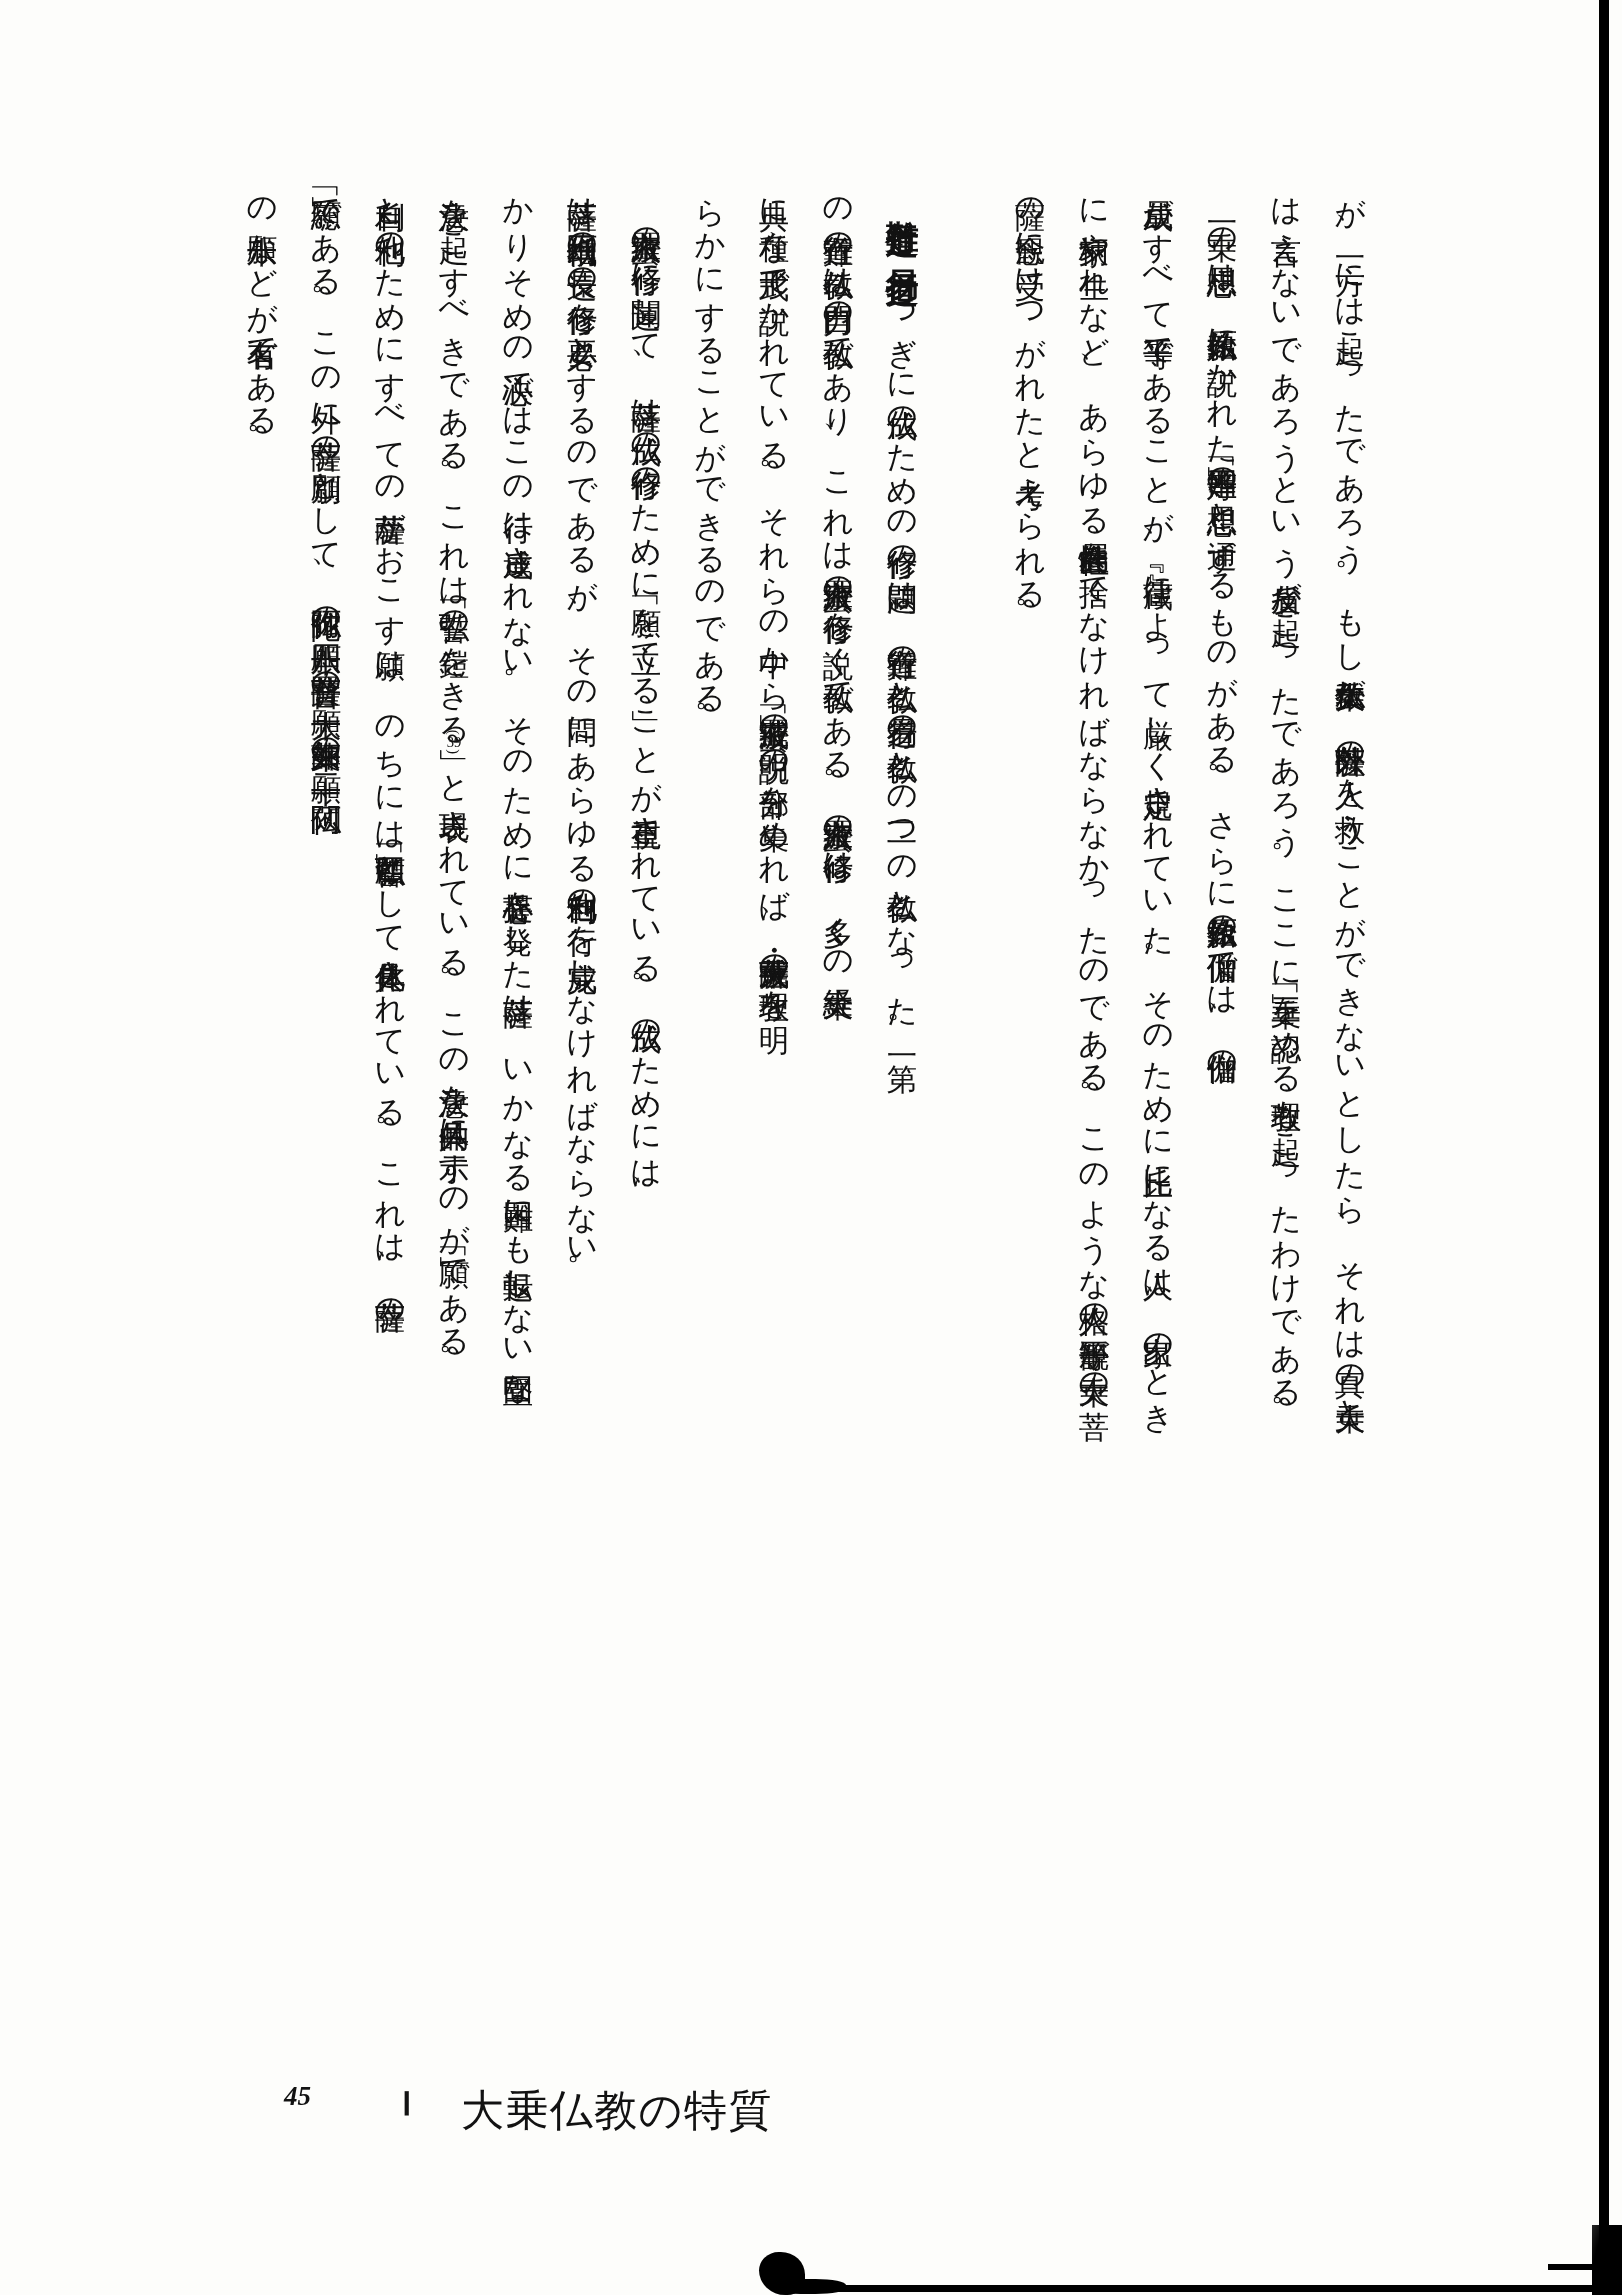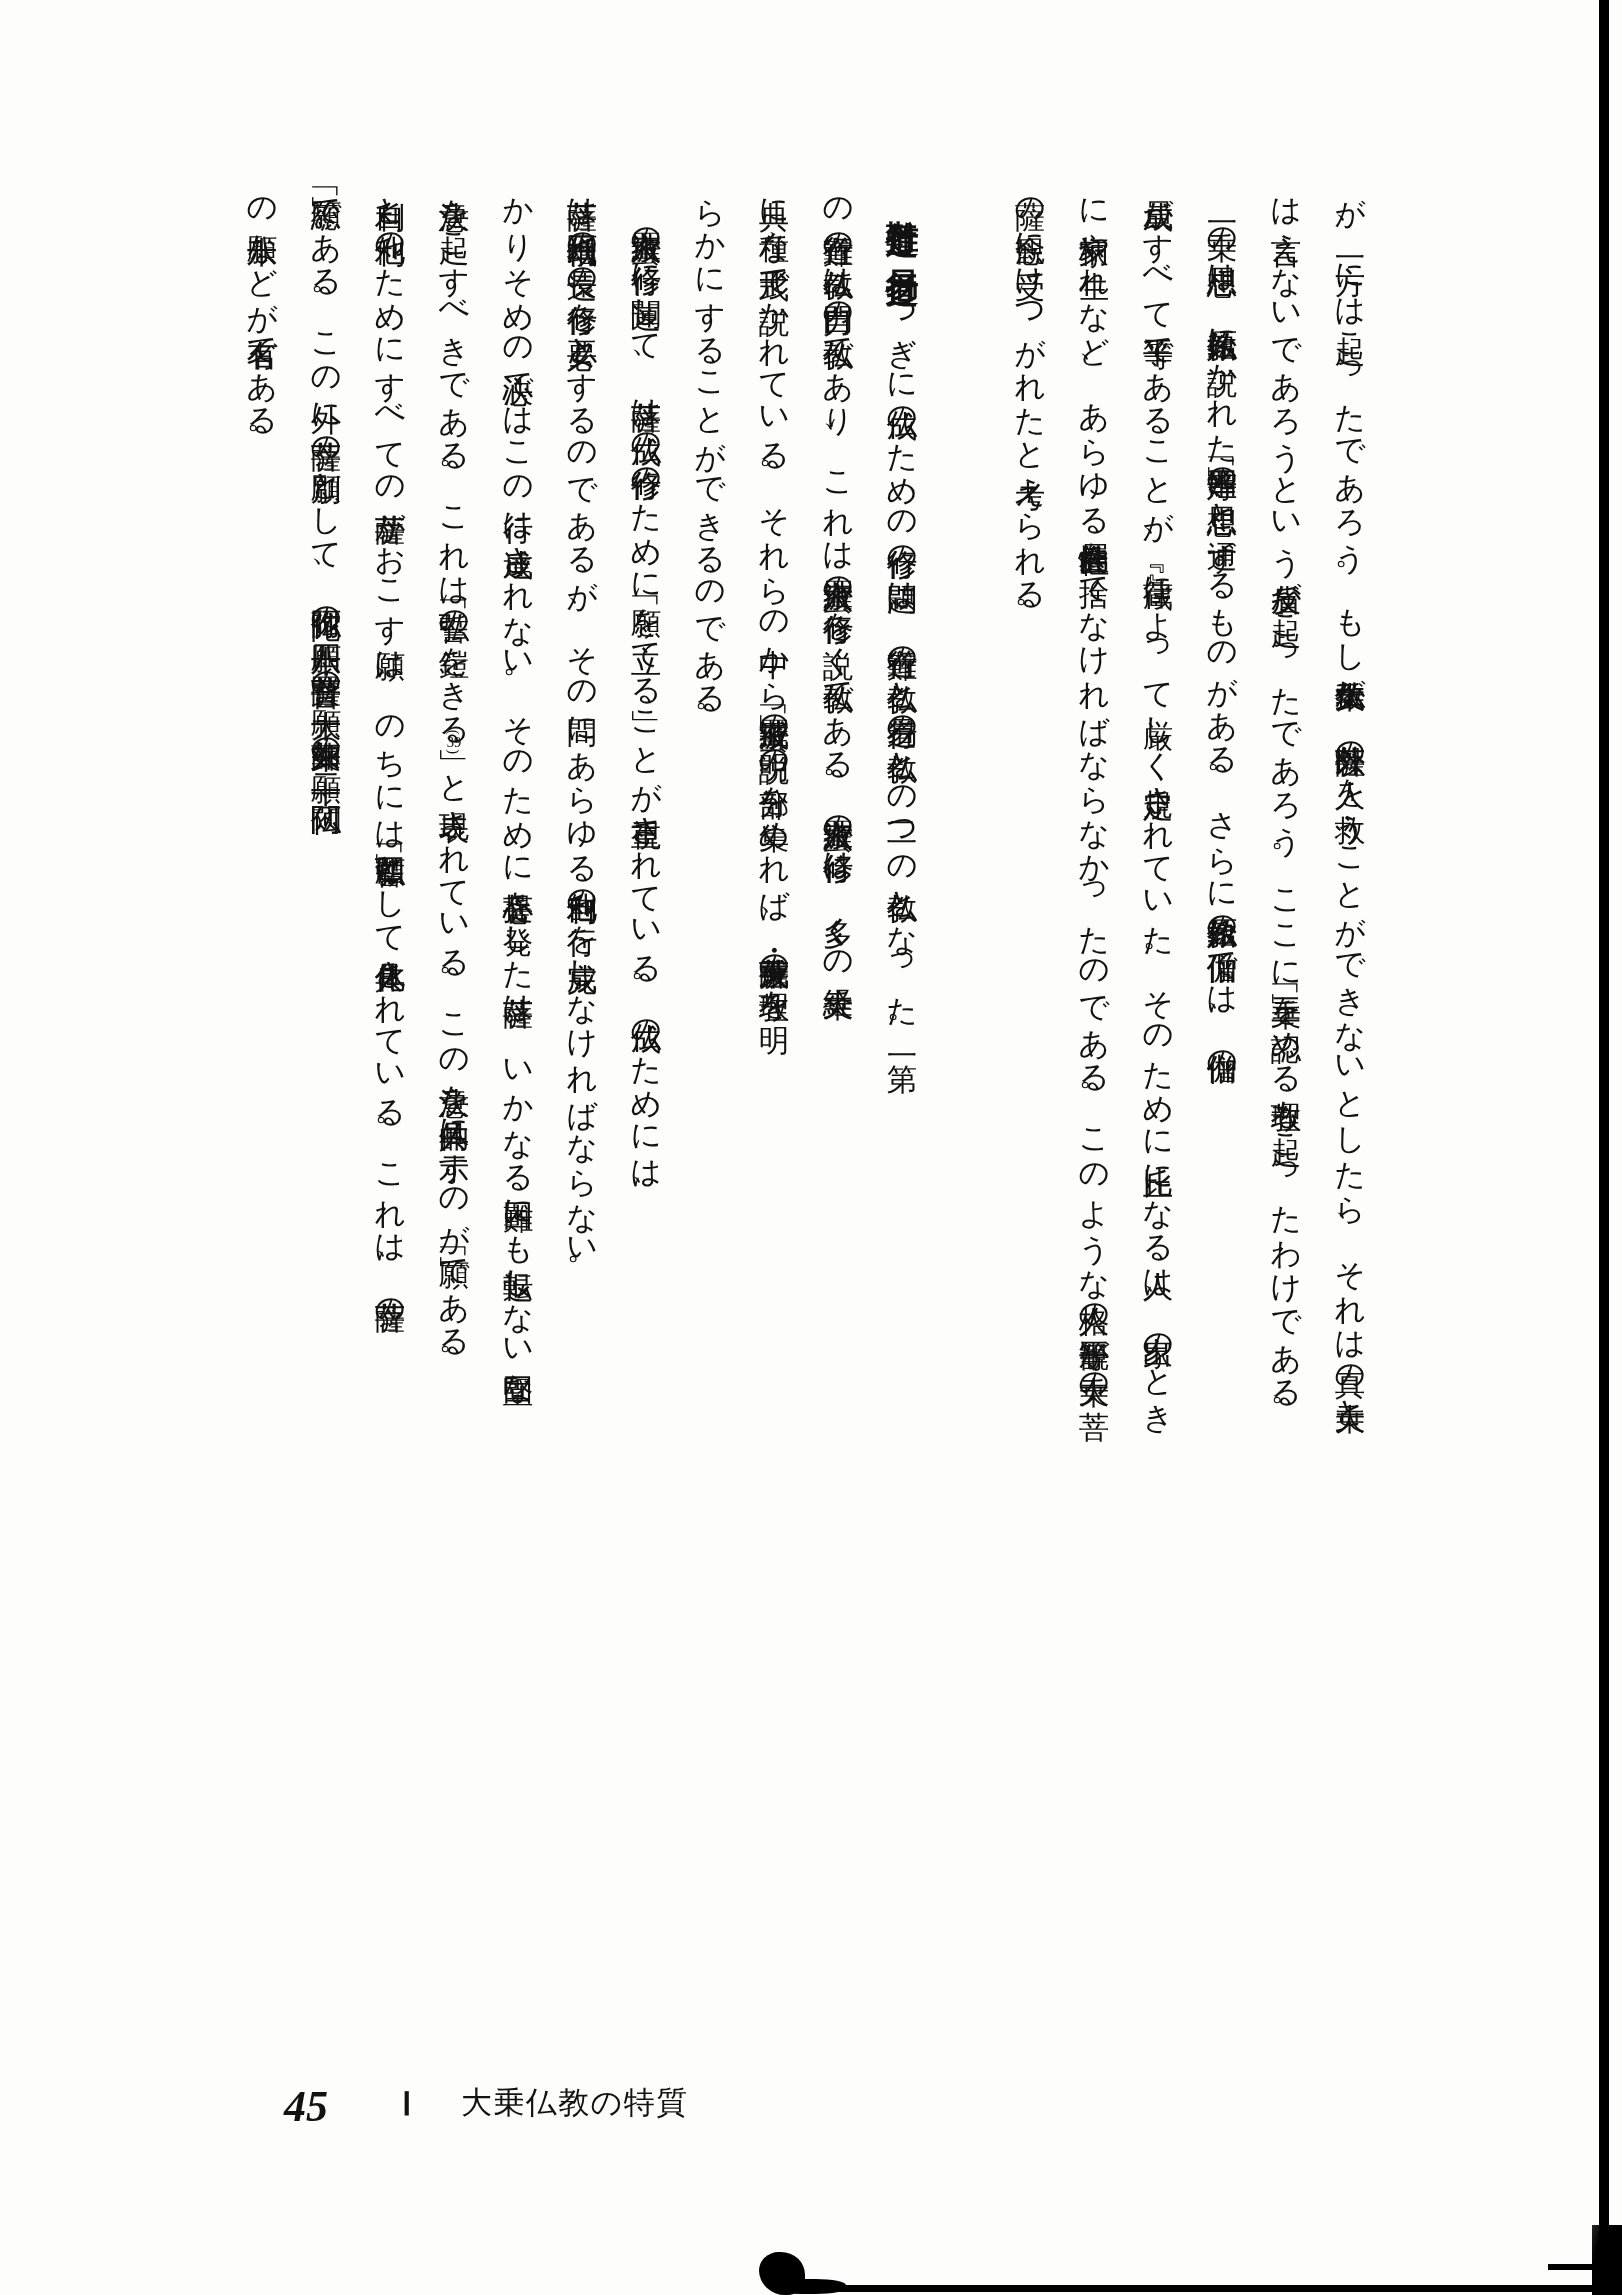--- a/index.html
+++ b/index.html
@@ -57,35 +57,35 @@
     color: #121212;
     white-space: nowrap;
   }
   #footer .pagenum {
     position: absolute;
     left: 0;
     top: 0;
     font-family: "Liberation Serif", serif;
     font-style: italic;
     font-weight: bold;
-    font-size: 44px;
+    font-size: 27px;
   }
   #footer .part-numeral {
     position: absolute;
     left: 118px;
     top: 4.2px;
     font-family: "Liberation Serif", serif;
     font-weight: bold;
     font-size: 32px;
   }
   #footer .running-title {
     position: absolute;
     left: 177px;
     top: 1.4px;
-    font-size: 31px;
+    font-size: 43px;
     letter-spacing: 1.4px;
   }
   
   .artifact {
     position: absolute;
     background: #000;
   }
   #edge-bar         { left: 1599px; top: 0;      width: 10.4px;  height: 2271px; }
   #edge-branch      { left: 1548px; top: 2264px; width: 61px;  height: 6.2px; }
   #corner-patch     { left: 1592px; top: 2225px; width: 30.5px;  height: 71px;

